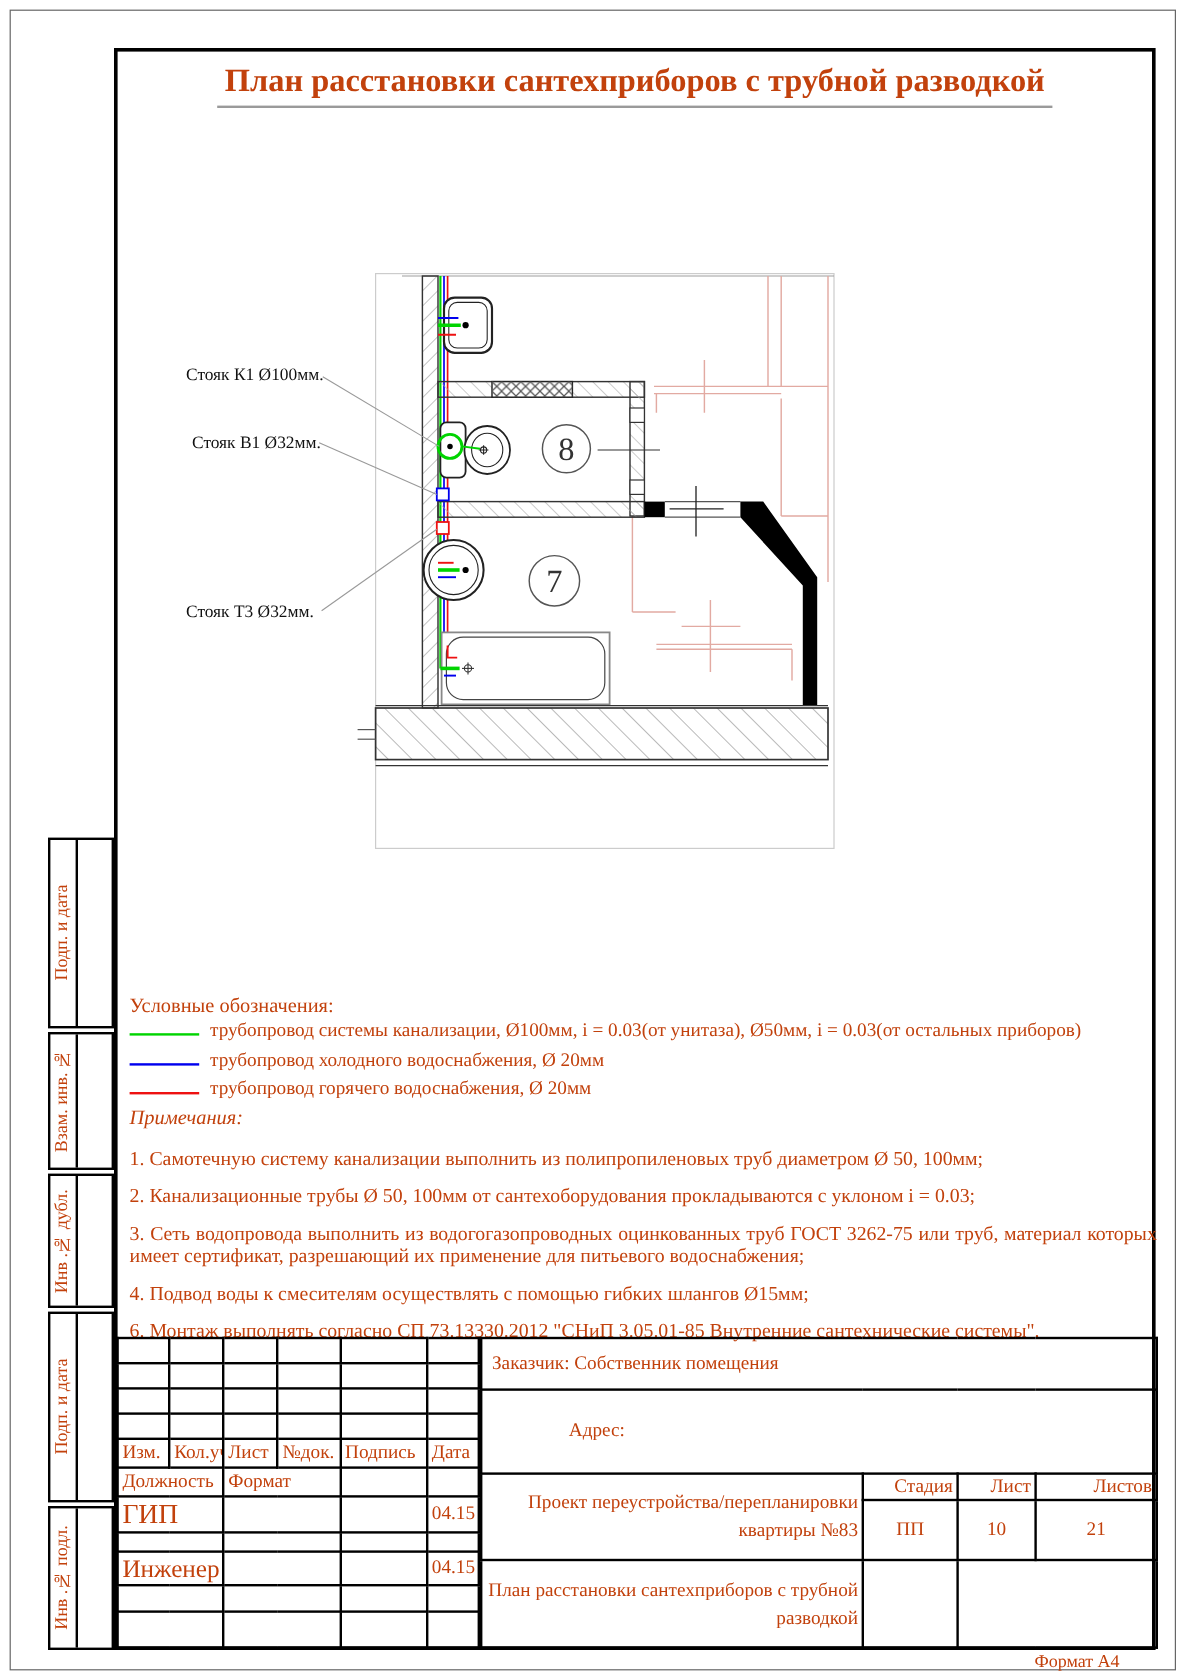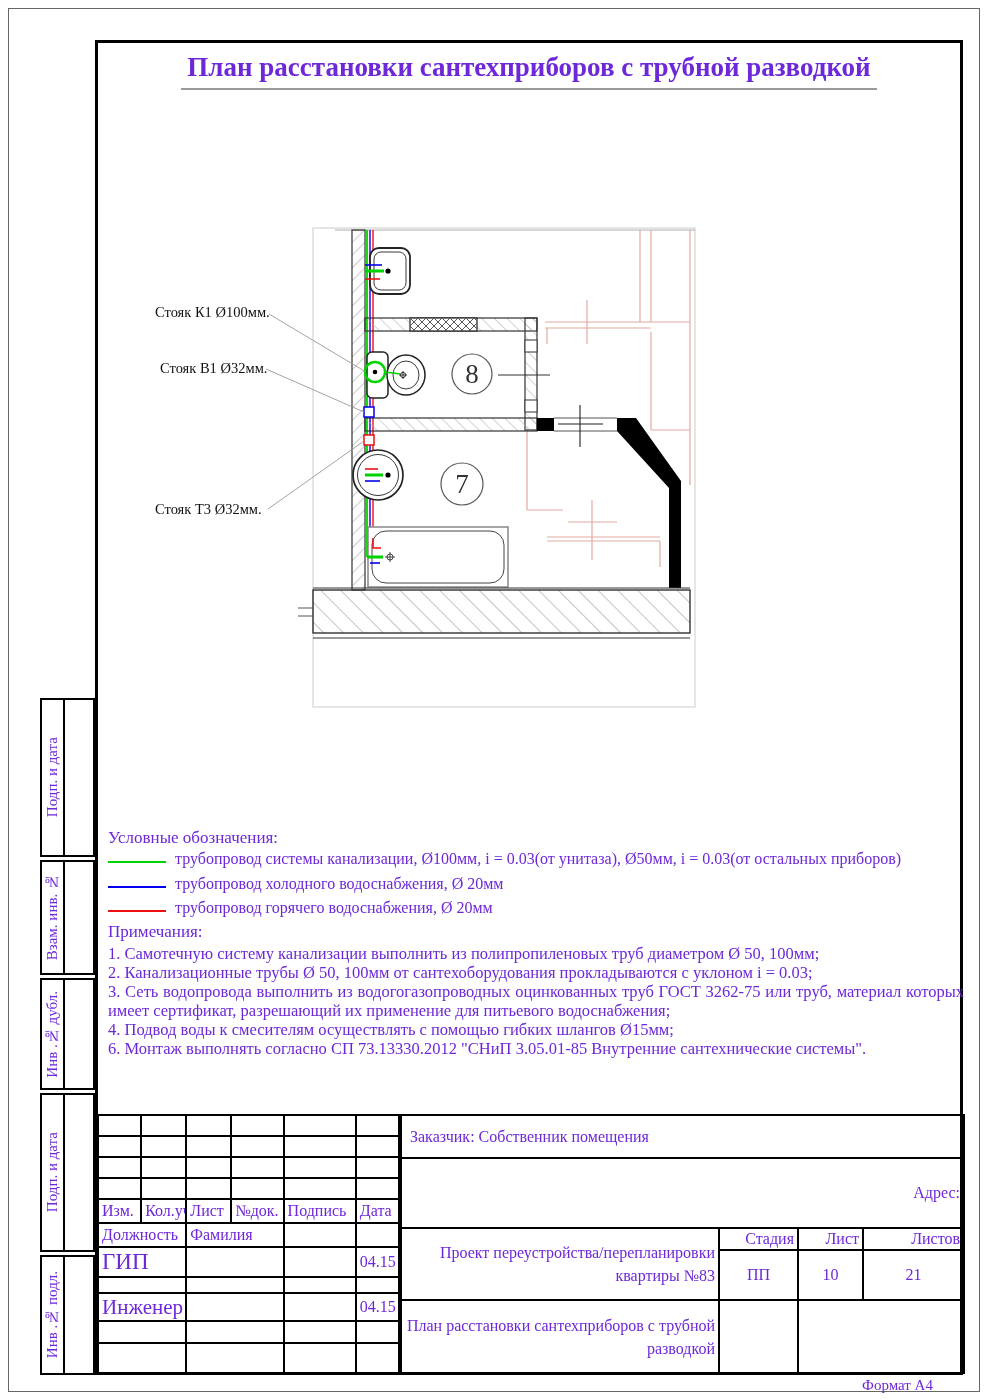--- a/index.html
+++ b/index.html
@@ -1,46 +1,46 @@
 <!DOCTYPE html>
 <html><head>
 <meta charset="utf-8">
 <style>
   html,body{margin:0;padding:0;background:#fff;}
   .sheet{position:relative;width:988px;height:1399px;background:#fff;overflow:hidden;
-         font-family:"Liberation Serif","DejaVu Serif",serif;color:#6d28d9;}
+         font-family:"Liberation Serif","DejaVu Serif",serif;color:#c2410c;}
   .abs{position:absolute;}
   .outer-border{left:8px;top:8px;width:970px;height:1382px;border:1px solid #666;}
   .frame{left:95px;top:40px;width:868px;height:1335px;border:3px solid #000;box-sizing:border-box;}
   .sheet-title{left:95px;top:52px;width:868px;text-align:center;font-size:27px;font-weight:bold;}
   .sheet-title span{display:inline-block;border-bottom:2px solid #9a9a9a;padding:0 6px 5px 6px;}
   
   .legend-head{left:108px;top:828px;font-size:17px;}
   .legend-row{left:108px;width:855px;height:24px;font-size:16px;white-space:nowrap;}
   .legend-line{position:absolute;left:0;top:11px;width:58px;height:0;border-top:2px solid #000;}
   .legend-text{position:absolute;left:67px;top:0;}
   
-  .notes-head{left:108px;top:922px;font-size:17px;}
+  .notes-head{left:108px;top:922px;font-size:17px;font-style:italic;}
   .notes{left:108px;top:944px;width:856px;font-size:16.5px;line-height:19px;}
-  .notes div{text-align:justify;text-align-last:left;}
+  .notes div{text-align:justify;text-align-last:left;margin-top:12px;}
   
   .side-box{left:40px;width:55px;border:2px solid #000;box-sizing:border-box;display:flex;}
   .side-label{width:21px;border-right:2px solid #000;display:flex;align-items:center;justify-content:center;}
   .side-label span{transform:rotate(180deg);writing-mode:vertical-rl;font-size:15px;white-space:nowrap;}
   
   table.tb{border-collapse:collapse;table-layout:fixed;}
   table.tb td{border:2px solid #000;padding:0 3px;font-size:16px;overflow:hidden;vertical-align:middle;}
   .tb-left{left:97px;top:1114px;width:303px;}
   .tb-right{left:400px;top:1114px;width:563px;}
   .cell-center{text-align:right;}
   .big-num{font-size:23px;text-align:center;}
   .stage-val{font-size:19px;text-align:center;}
   .proj-cell{text-align:right;font-size:19px;line-height:23px;}
   .cust-cell{font-size:19px;padding-left:8px !important;}
-  .addr-cell{font-size:19px;padding-left:72px !important;text-align:right;}
+  .addr-cell{font-size:19px;padding-left:72px !important;}
   .format-label{left:830px;top:1377px;width:135px;text-align:center;font-size:15px;}
 </style>
 </head>
 <body>
 
 <div class="sheet">
 
   <div class="abs outer-border"></div>
   <div class="abs frame"></div>
 
@@ -283,21 +283,21 @@
     <tr style="height:24px">
       <td>Изм.</td>
       <td>Кол.уч.</td>
       <td>Лист</td>
       <td>№док.</td>
       <td>Подпись</td>
       <td>Дата</td>
     </tr>
     <tr style="height:24px">
       <td colspan="2">Должность</td>
-      <td colspan="2">Фамилия</td>
+      <td colspan="2">Формат</td>
       <td></td>
           <td></td>
     </tr>
     <tr style="height:30px">
       <td colspan="2" style="font-size:23px">ГИП</td>
       <td colspan="2"></td>
           <td></td>
       <td>04.15</td>
     </tr>
     <tr style="height:16px">

